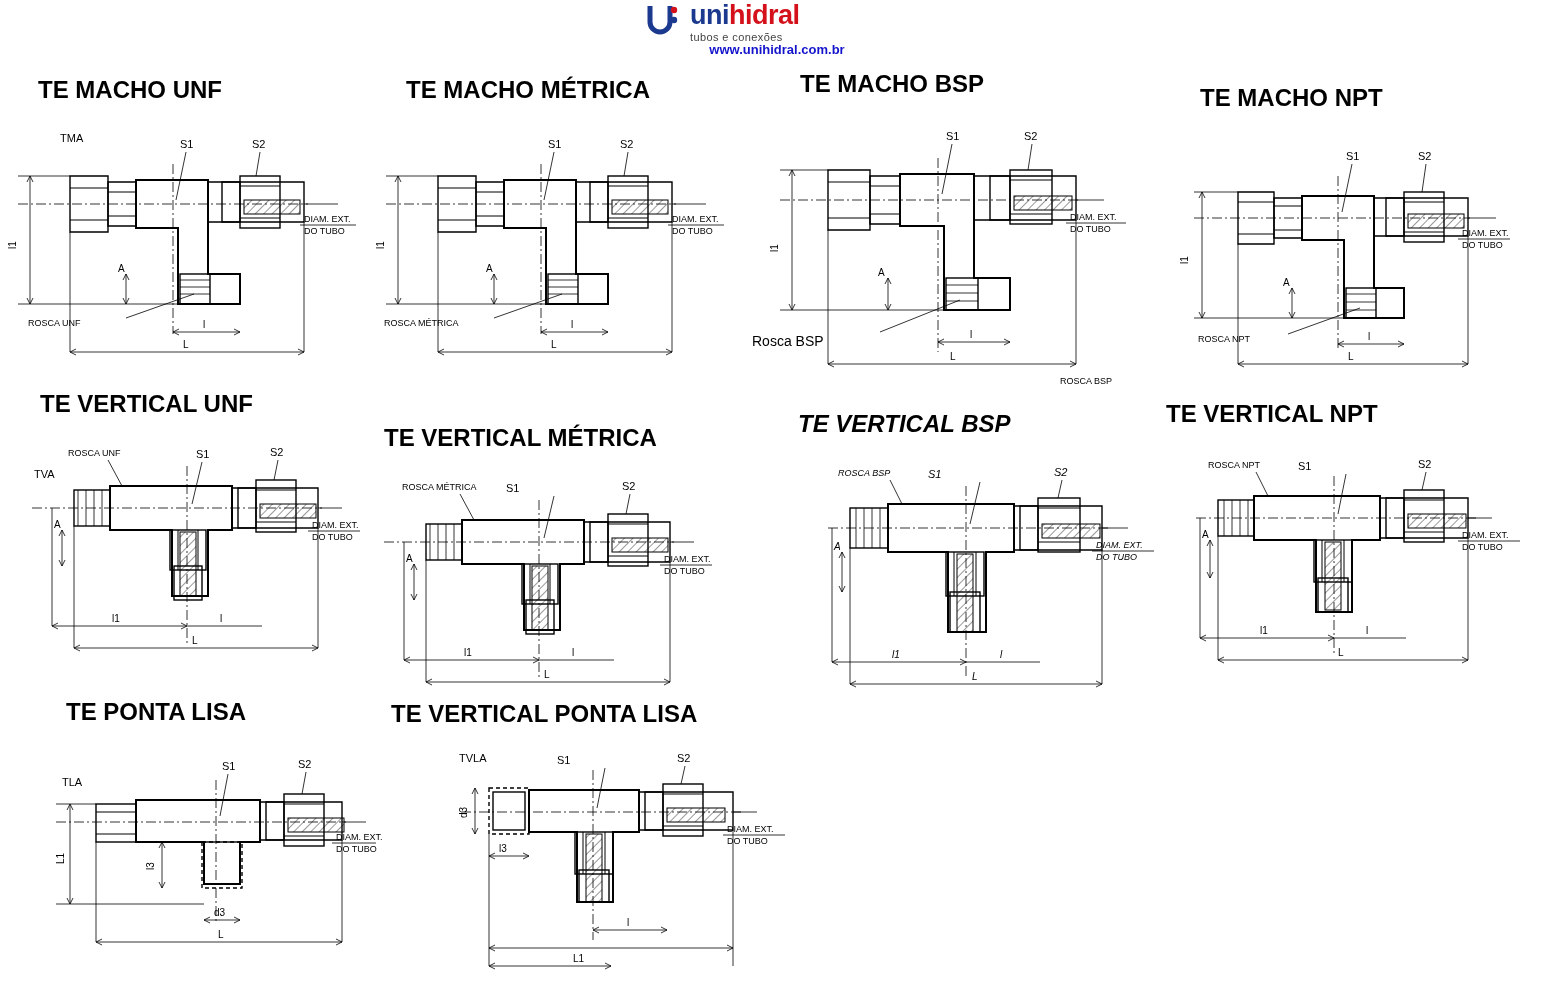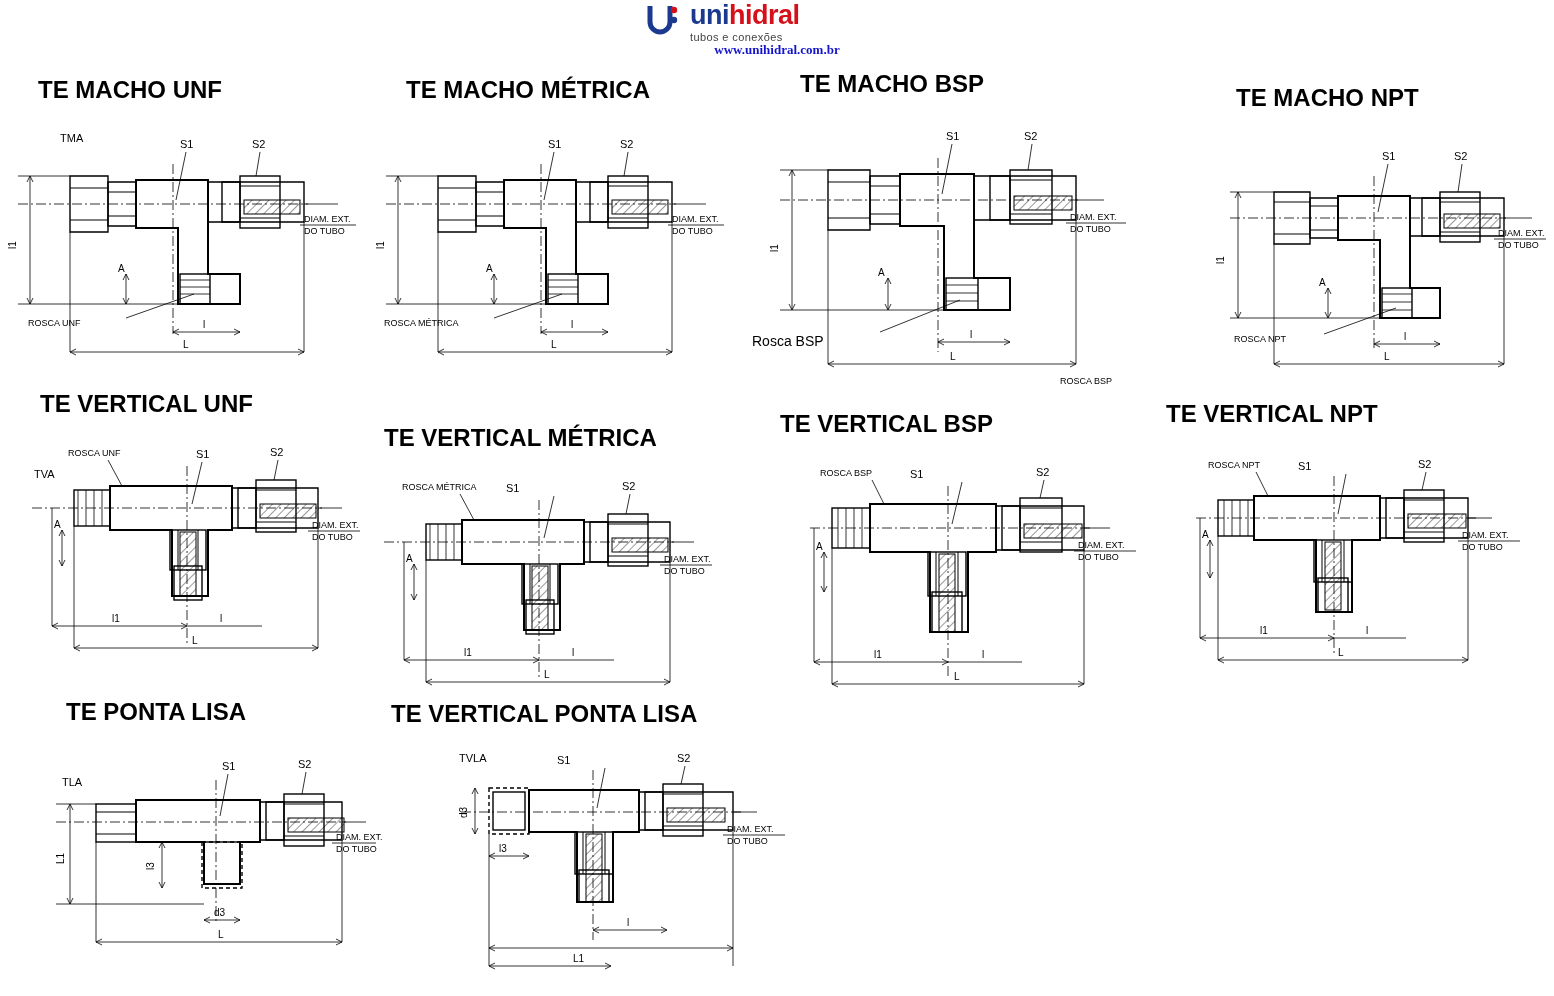--- a/index.html
+++ b/index.html
@@ -26,21 +26,21 @@
   .logo-text{
     font-size:27px;font-weight:bold;letter-spacing:-0.5px;line-height:1;
     color:#1b3a8f;
   }
   .logo-text .b{color:#d4111a;}
   .logo-sub{
     font-size:11px;color:#444;letter-spacing:0.4px;margin-top:2px;
   }
   .site-url{
     position:absolute;left:0;top:42px;width:1554px;text-align:center;
-    font-size:13px;font-weight:bold;color:#1414cc;font-family:Liberation Serif, serif;
+    font-size:13px;font-weight:bold;color:#1414cc;
   }
   
   .fig{position:absolute;}
   .fig-title{
     font-size:24px;font-weight:bold;white-space:nowrap;
     font-family:"Liberation Sans", sans-serif;
   }
   .drawing{position:absolute;}
   svg{overflow:visible;}
   .ln{stroke:#000;fill:none;}
@@ -272,21 +272,21 @@
       <text class="lbl-big" x="-18" y="244">Rosca BSP</text>
       <text class="lbl-s" x="290" y="282">ROSCA BSP</text>
       <line class="dim" x1="306" y1="98" x2="334" y2="98"></line>
       <text class="lbl-s" x="300" y="118">DIAM. EXT.</text>
       <text class="lbl-s" x="300" y="130">DO  TUBO</text>
       <line class="dim" x1="296" y1="121" x2="356" y2="121"></line>
     </svg>
   </div>
 </div>
 
-<div class="fig" style="left:1200px;top:84px;margin-left:36px;">
+<div class="fig" style="left:1200px;top:84px;">
   <div class="fig-title">TE MACHO NPT</div>
   <div class="drawing" style="left:-30px;top:28px;">
     <svg width="340" height="270" viewBox="0 0 340 270">
       <defs>
         <pattern id="h4" width="6" height="6" patternUnits="userSpaceOnUse" patternTransform="rotate(45)">
           <line x1="0" y1="0" x2="0" y2="6" stroke="#000" stroke-width="0.8"></line>
         </pattern>
       </defs>
       <line class="dim" x1="24" y1="106" x2="300" y2="106" stroke-dasharray="10,3,2,3"></line>
       <line class="dim" x1="168" y1="64" x2="168" y2="236" stroke-dasharray="10,3,2,3"></line>
@@ -464,21 +464,21 @@
       <line class="dim" x1="262" y1="64" x2="266" y2="44"></line>
       <text class="lbl-b" x="258" y="40">S2</text>
       <line class="dim" x1="306" y1="92" x2="330" y2="92"></line>
       <text class="lbl-s" x="300" y="112">DIAM. EXT.</text>
       <text class="lbl-s" x="300" y="124">DO  TUBO</text>
       <line class="dim" x1="296" y1="115" x2="348" y2="115"></line>
     </svg>
   </div>
 </div>
 
-<div class="fig" style="left:780px;top:410px;">
+<div class="fig" style="left:798px;top:410px;font-style:italic;">
   <div class="fig-title">TE VERTICAL BSP</div>
   <div class="drawing" style="left:20px;top:26px;">
     <svg width="340" height="270" viewBox="0 0 340 270">
       <defs>
         <pattern id="h7" width="6" height="6" patternUnits="userSpaceOnUse" patternTransform="rotate(45)">
           <line x1="0" y1="0" x2="0" y2="6" stroke="#000" stroke-width="0.8"></line>
         </pattern>
       </defs>
       <line class="dim" x1="10" y1="92" x2="290" y2="92" stroke-dasharray="10,3,2,3"></line>
       <line class="dim" x1="148" y1="50" x2="148" y2="240" stroke-dasharray="10,3,2,3"></line>

